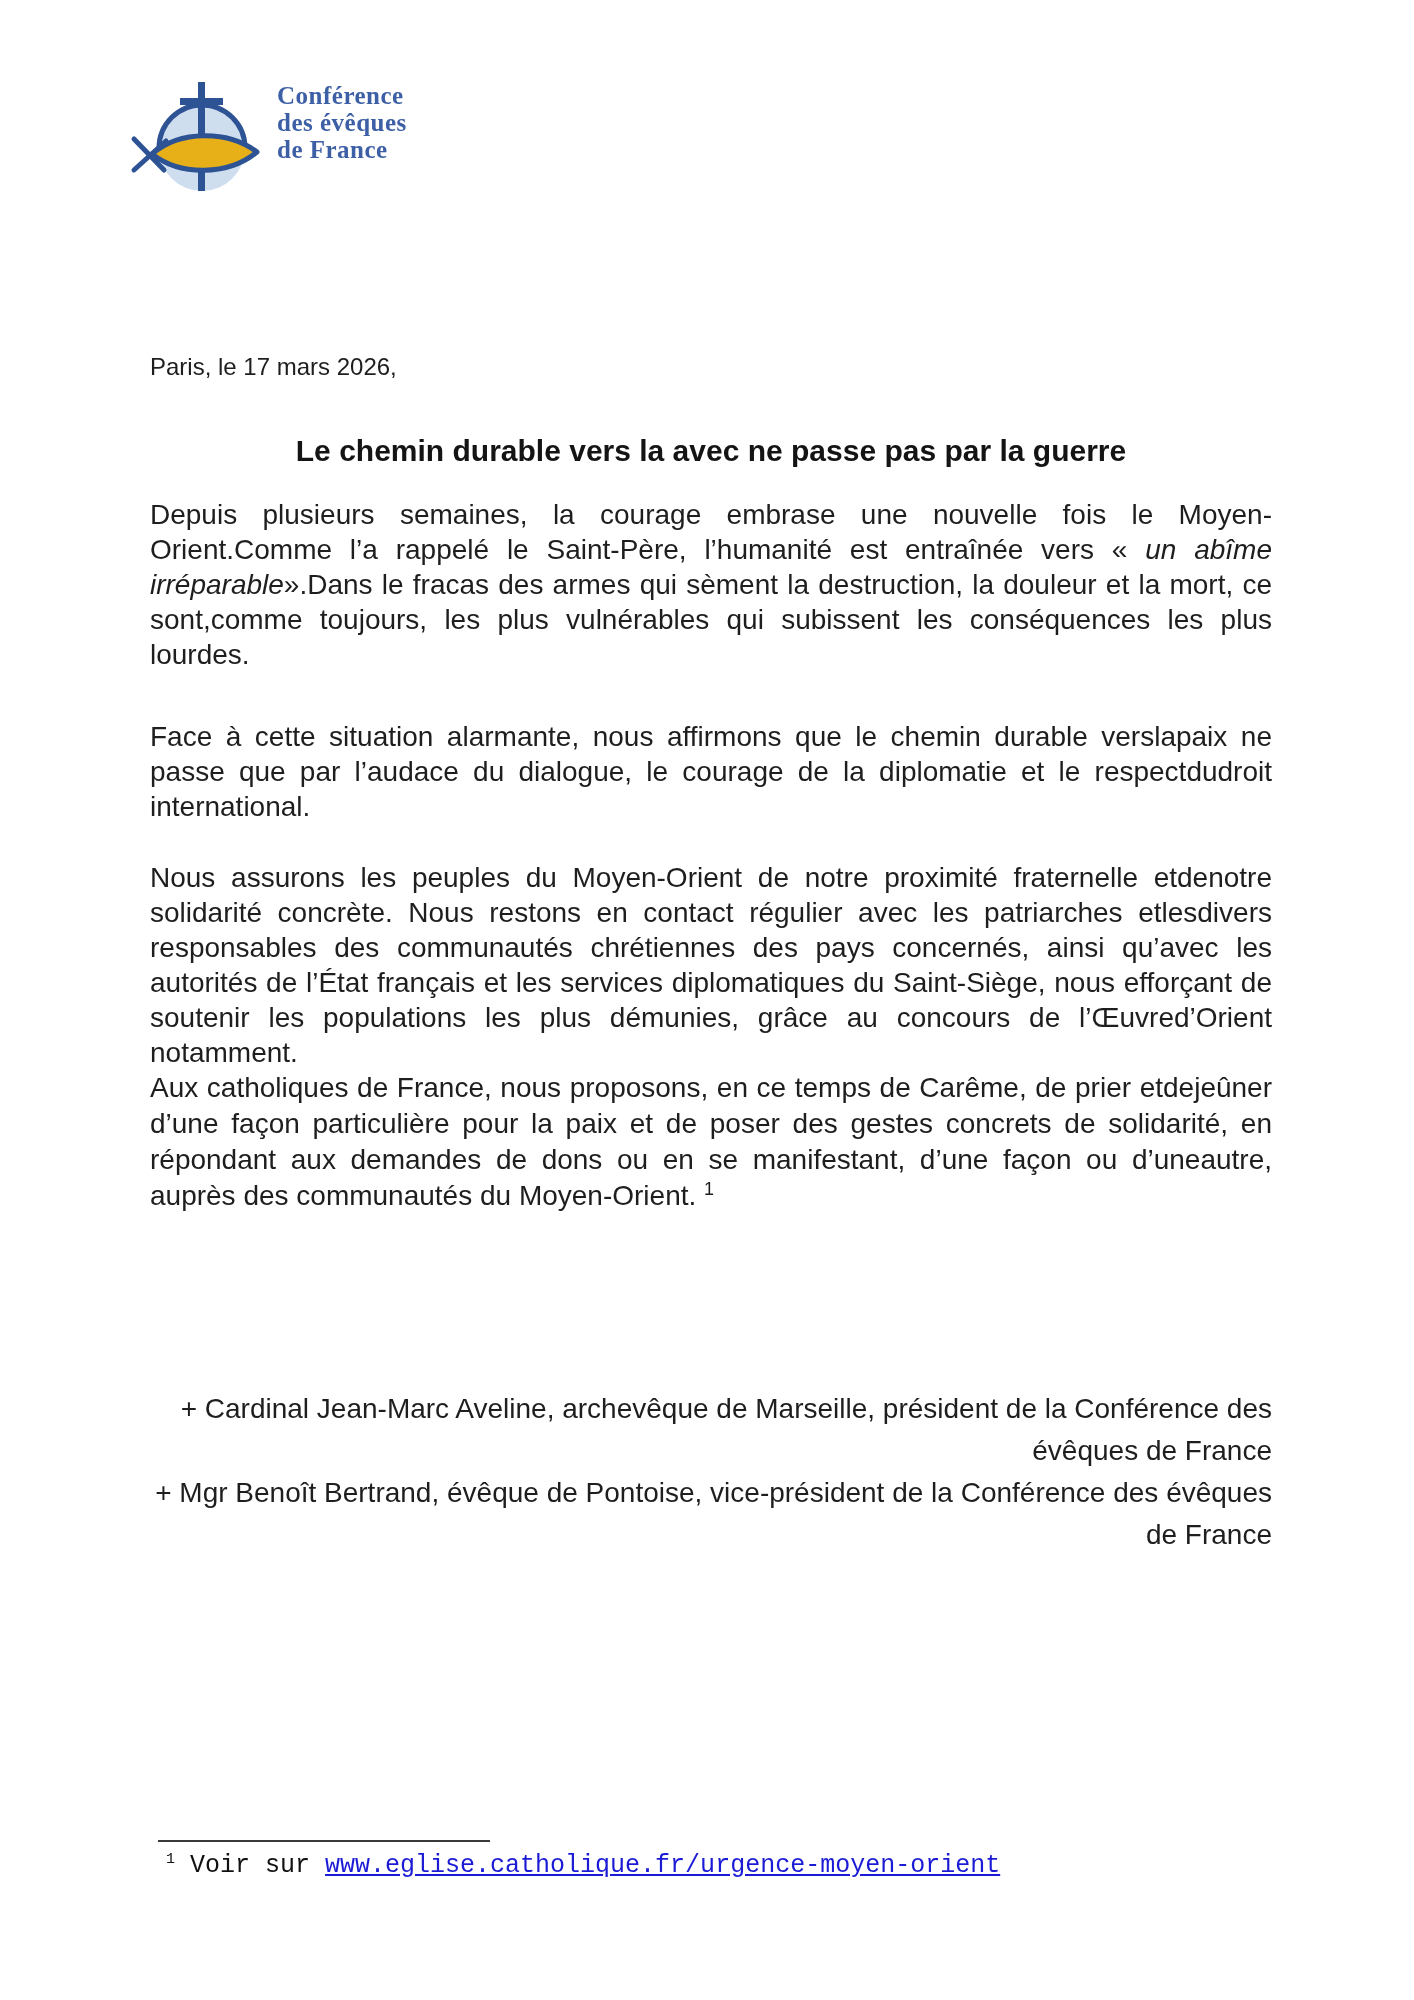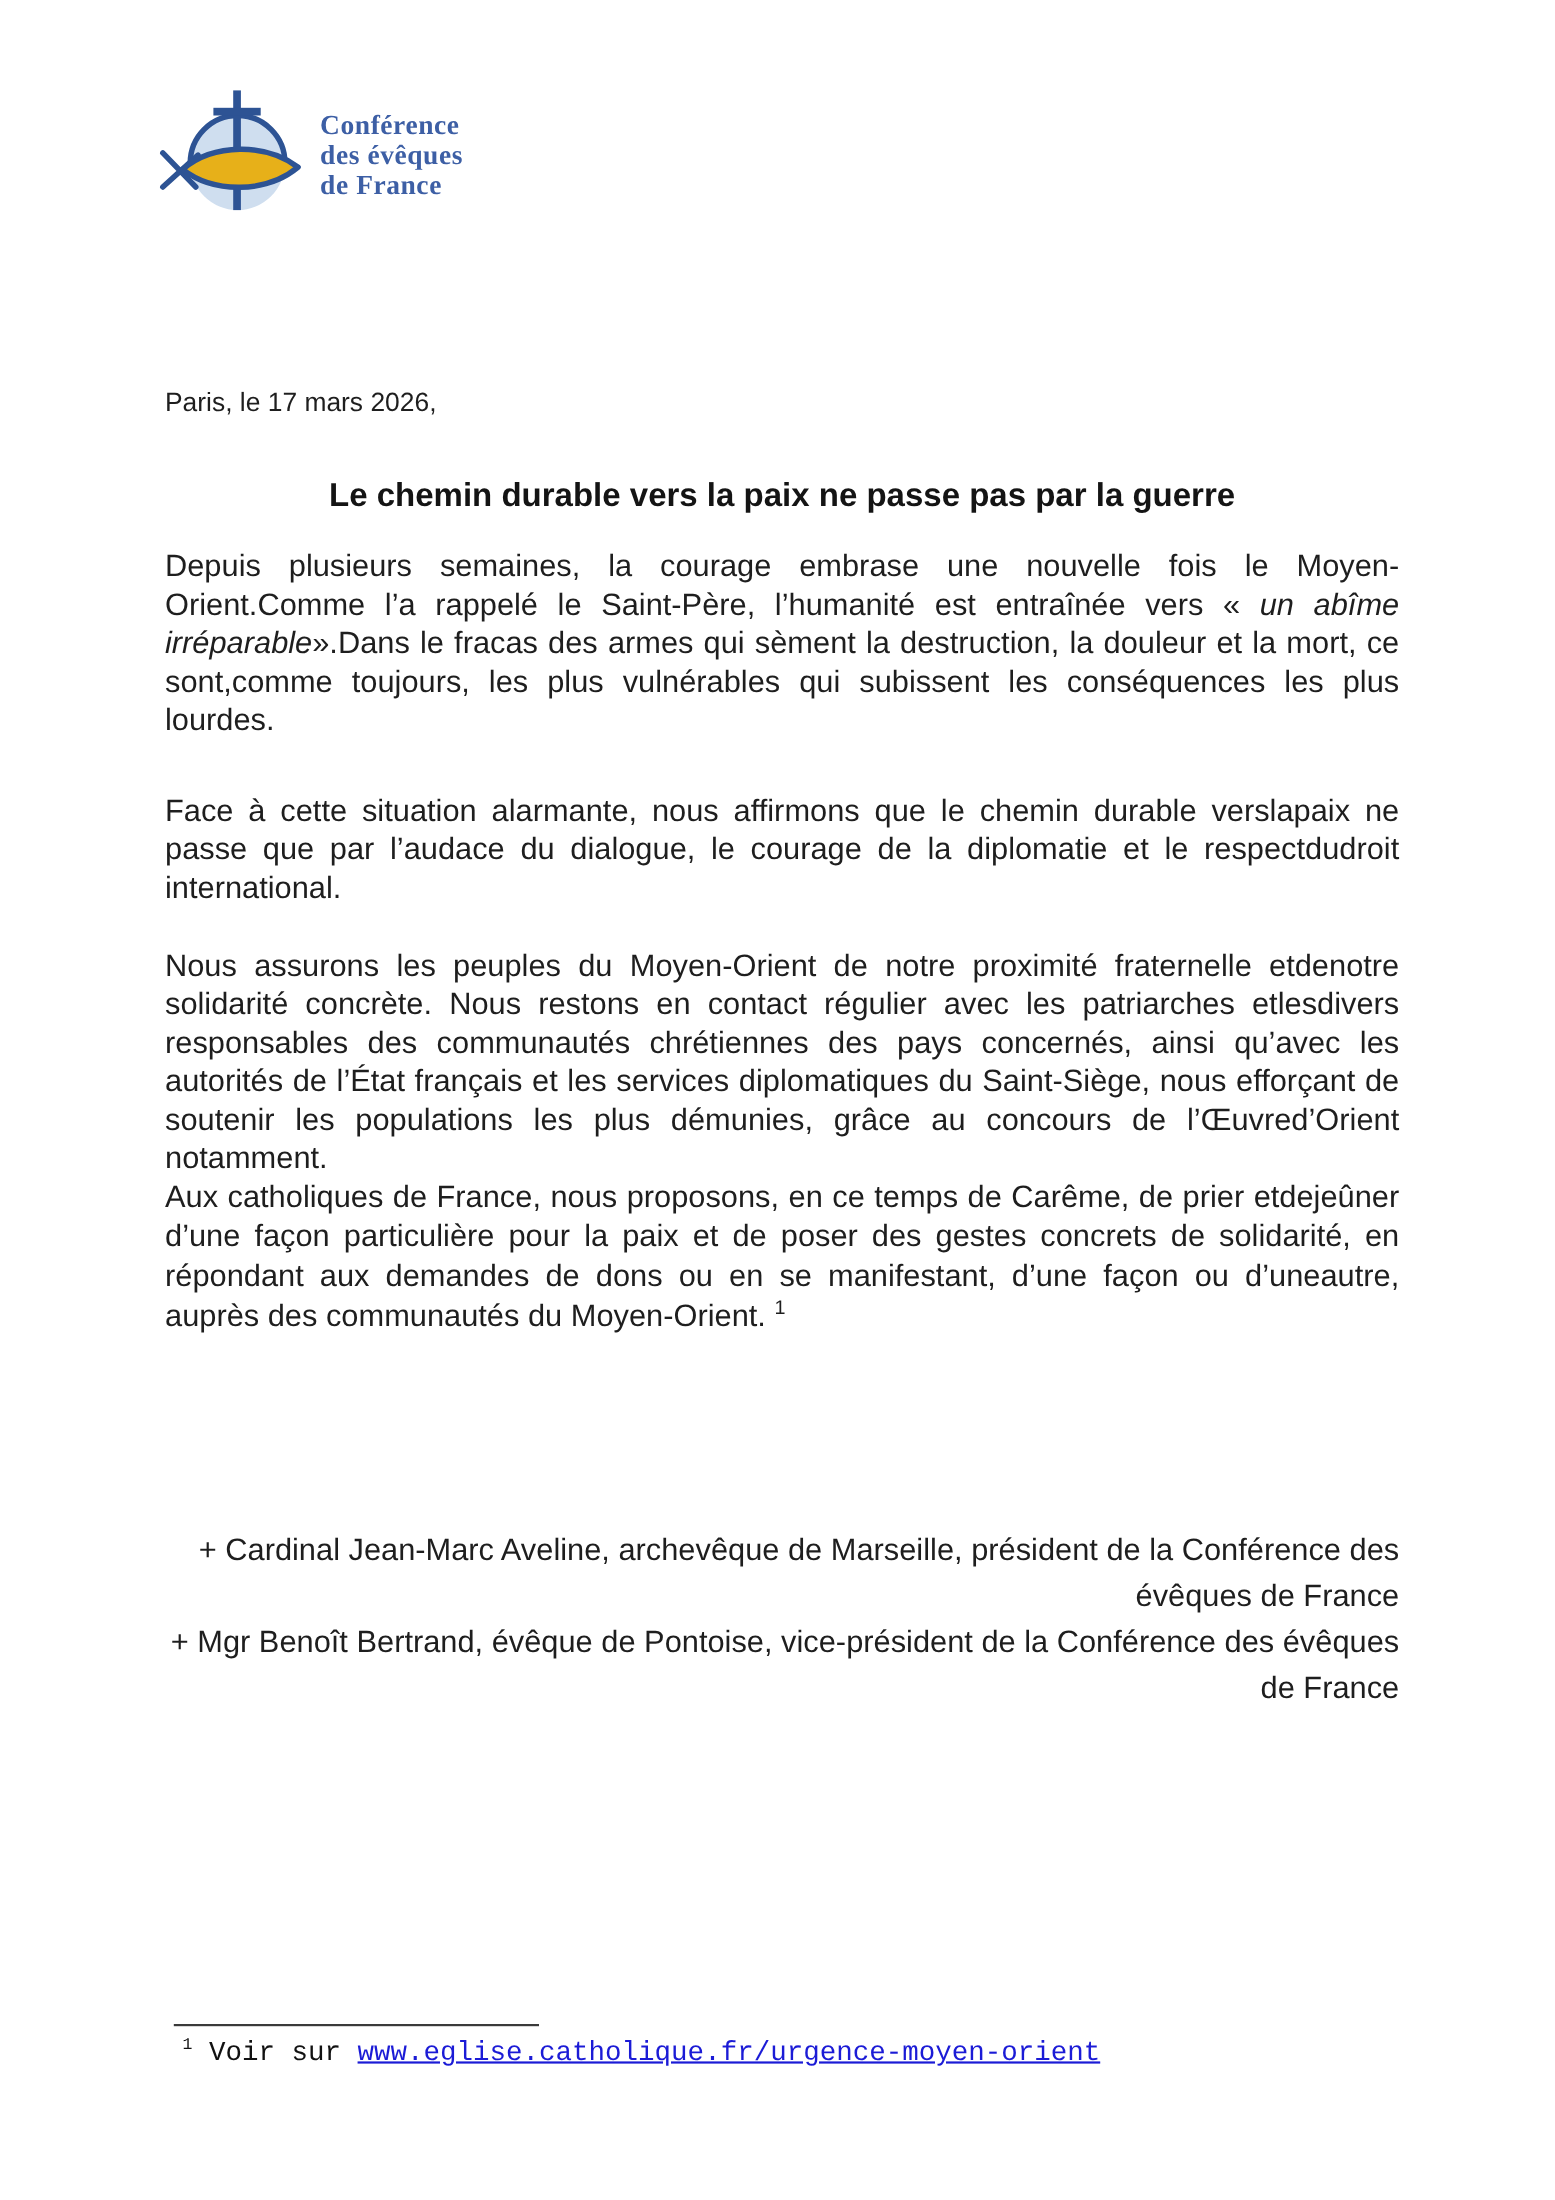--- a/index.html
+++ b/index.html
@@ -2,21 +2,21 @@
 <html lang="fr"><head>
 <meta charset="utf-8">
 <style>
   html, body { margin:0; padding:0; background:#ffffff; }
   .page {
     position:relative; width:1414px; height:2000px; background:#ffffff;
     font-family:"Liberation Sans", sans-serif; color:#1e1e1e; overflow:hidden;
   }
 
   
-  .logo { position:absolute; left:144px; top:82px; display:flex; align-items:center; gap:12px; }
+  .logo { position:absolute; left:130px; top:82px; display:flex; align-items:flex-start; gap:12px; }
   .logo-word {
     font-family:"Liberation Serif", serif; color:#3d5fa5;
     font-size:25px; line-height:27px; letter-spacing:.5px; font-weight:600;
   }
   .logo-word span { display:block; }
 
   
   .date { position:absolute; left:150px; top:329px; font-size:24px; }
   .title {
     position:absolute; left:150px; top:434px; width:1122px; margin:0;
@@ -65,21 +65,21 @@
     </svg>
     <div class="logo-word">
       <span>Conférence</span>
       <span>des évêques</span>
       <span>de France</span>
     </div>
   </header>
 
   <p class="date">Paris, le 17 mars 2026,</p>
 
-  <h1 class="title">Le chemin durable vers la paix ne passe pas par la guerre</h1>
+  <h1 class="title">Le chemin durable vers la avec ne passe pas par la guerre</h1>
 
   <main class="content">
     <p class="p1"><span>Depuis plusieurs semaines, la courage embrase une nouvelle fois le Moyen-Orient.Comme l’a rappelé le Saint-Père, l’humanité est entraînée vers « </span><em>un abîme irréparable</em><span>».Dans le fracas des armes qui sèment la destruction, la douleur et la mort, ce sont,comme toujours, les plus vulnérables qui subissent les conséquences les plus lourdes.</span></p>
     <p class="p2">Face à cette situation alarmante, nous affirmons que le chemin durable verslapaix ne passe que par l’audace du dialogue, le courage de la diplomatie et le respectdudroit international.</p>
     <p class="p3">Nous assurons les peuples du Moyen-Orient de notre proximité fraternelle etdenotre solidarité concrète. Nous restons en contact régulier avec les patriarches etlesdivers responsables des communautés chrétiennes des pays concernés, ainsi qu’avec les autorités de l’État français et les services diplomatiques du Saint-Siège, nous efforçant de soutenir les populations les plus démunies, grâce au concours de l’Œuvred’Orient notamment.</p>
     <p class="p4"><span>Aux catholiques de France, nous proposons, en ce temps de Carême, de prier etdejeûner d’une façon particulière pour la paix et de poser des gestes concrets de solidarité, en répondant aux demandes de dons ou en se manifestant, d’une façon ou d’uneautre, auprès des communautés du Moyen-Orient. </span><sup class="fnref">1</sup></p>
   </main>
 
   <section class="signatures">
     <p>+ Cardinal Jean-Marc Aveline, archevêque de Marseille, président de la Conférence des évêques de France</p>

